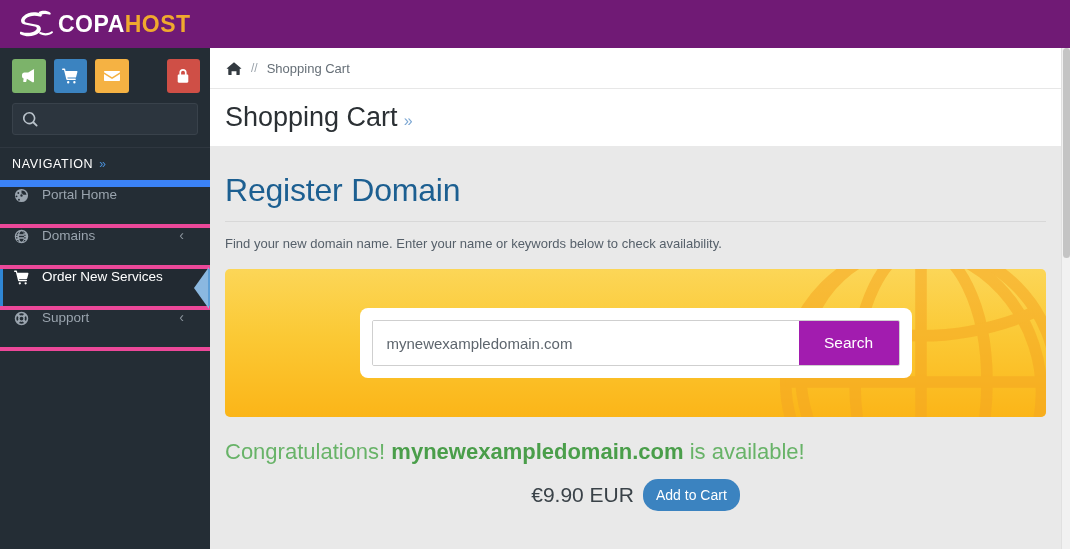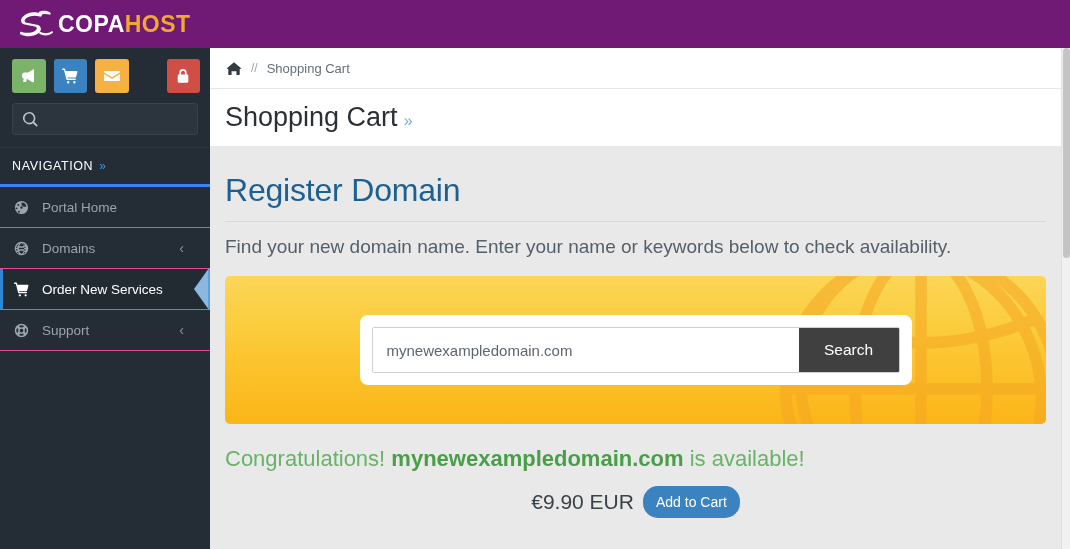--- a/index.html
+++ b/index.html
@@ -56,34 +56,34 @@
     color: #cfd6dc; font-size: 12px;
     font-family: "Liberation Sans", sans-serif;
     padding-left: 34px;
   }
   .search-ico {
     position: absolute; left: 10px; top: 8px;
     width: 15px; height: 15px; fill: #b9c2ca; pointer-events: none;
   }
 
   .navhead {
-    height: 40px; border-top: 1px solid #2f3740; border-bottom: 3px solid #3b82f6;
+    height: 40px; border-top: 1px solid #2f3740; border-bottom: 7px solid #3b82f6;
     display: flex; align-items: center; padding-left: 12px;
     color: #ffffff; font-size: 12.5px; letter-spacing: .6px;
   }
   .navhead .dblchev {
     color: #4a90d9; font-size: 12px; margin-left: 6px; line-height: 1;
   }
 
   .navlist { list-style: none; }
   .navitem {
     position: relative; height: 41px;
-    display: flex; align-items: center;
+    display: flex; align-items: flex-start;
     padding-left: 14px; padding-right: 26px;
-    border-bottom: 1px solid #ec4899;
+    border-bottom: 4px solid #ec4899;
     color: #9aa4ae; font-size: 13.5px; cursor: pointer;
   }
   .navitem .nav-ico {
     width: 18px; height: 16px; margin-right: 10px;
     display: flex; align-items: center; justify-content: flex-start;
     flex: 0 0 18px;
   }
   .navitem .nav-ico svg { width: 15px; height: 15px; fill: #9aa4ae; }
   .navitem .nav-label { flex: 1 1 auto; white-space: nowrap; }
   .navitem .nav-chev { color: #8b949d; font-size: 14px; line-height: 1; }
@@ -135,21 +135,21 @@
     background: #e9e9e9; height: 403px; padding: 0 15px;
     position: relative; overflow: hidden;
   }
 
   .reg-title {
     padding-top: 26px; font-size: 32px; color: #1c5f91;
     font-weight: normal; letter-spacing: -.2px;
   }
   .reg-rule { margin-top: 12px; border-top: 1px solid #d8d8d8; }
   .reg-sub {
-    margin-top: 14px; font-size: 19px; color: #56606a;
+    margin-top: 14px; font-size: 13px; color: #56606a;
   }
 
   
   .banner {
     position: relative; margin-top: 18px; height: 148px;
     border-radius: 5px; overflow: hidden;
     background: linear-gradient(180deg, #fcd657 0%, #fbc935 45%, #fbb518 100%);
   }
   .banner .globe {
     position: absolute; right: -40px; top: -52px;
@@ -166,21 +166,21 @@
     display: flex; width: 528px; height: 46px;
     border: 1px solid #cfcfcf; border-radius: 2px; overflow: hidden;
   }
   .domain-input {
     flex: 1 1 auto; border: none; outline: none;
     padding: 0 14px; font-size: 15px; color: #5e666e;
     font-family: "Liberation Sans", sans-serif; background: #fff;
   }
   .search-btn {
     flex: 0 0 100px; border: none; cursor: pointer;
-    background: #404040; color: #ffffff; font-size: 15.5px;
+    background: #a21caf; color: #ffffff; font-size: 15.5px;
     font-family: "Liberation Sans", sans-serif;
   }
 
   .result-line {
     margin-top: 22px; text-align: left;
     font-size: 22px; color: #68b368;
   }
   .result-line .dom { font-weight: bold; color: #4a9e4a; }
 
   .price-row {

